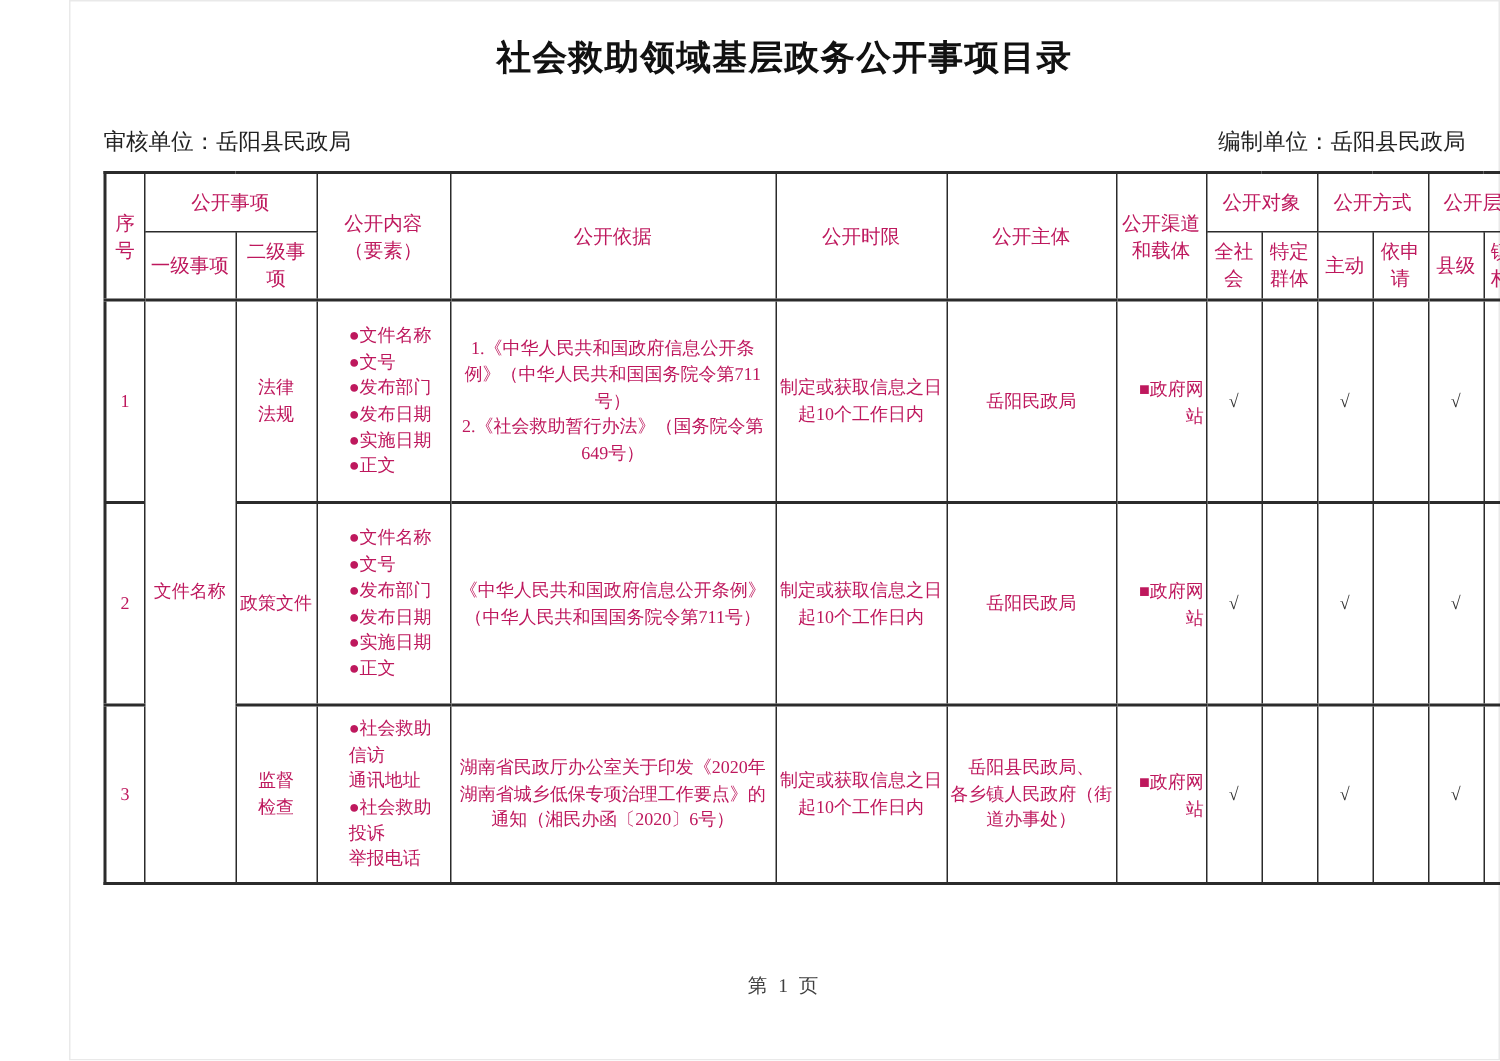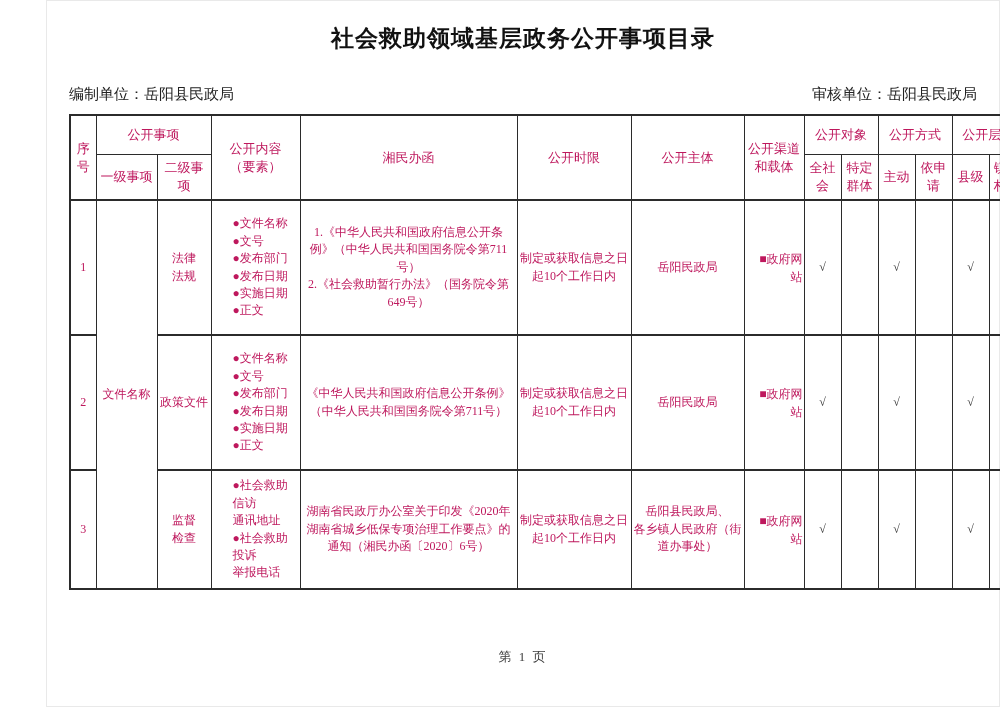--- a/index.html
+++ b/index.html
@@ -66,22 +66,22 @@
   }
 </style>
 </head>
 <body>
 
 <div class="page">
 
   <div class="title">社会救助领域基层政务公开事项目录</div>
 
   <div class="units">
+    <span>审核单位：岳阳县民政局</span>
     <span>编制单位：岳阳县民政局</span>
-    <span>审核单位：岳阳县民政局</span>
   </div>
 
   <table class="catalog">
     <colgroup>
       <col style="width:26px">
         <col style="width:61px">
         <col style="width:54px">
       <col style="width:89px">
         <col style="width:217px">
         <col style="width:114px">
@@ -94,21 +94,21 @@
         <col style="width:37px">
         <col style="width:36px">
     </colgroup>
     <thead>
       <tr class="hrow1">
         <th rowspan="2">序
 号</th>
         <th colspan="2">公开事项</th>
         <th rowspan="2">公开内容
 （要素）</th>
-        <th rowspan="2">湘民办函</th>
+        <th rowspan="2">公开依据</th>
         <th rowspan="2">公开时限</th>
         <th rowspan="2">公开主体</th>
         <th rowspan="2">公开渠道
 和载体</th>
         <th colspan="2">公开对象</th>
         <th colspan="2">公开方式</th>
         <th colspan="2">公开层级</th>
       </tr>
       <tr class="hrow2">
         <th>一级事项</th>

